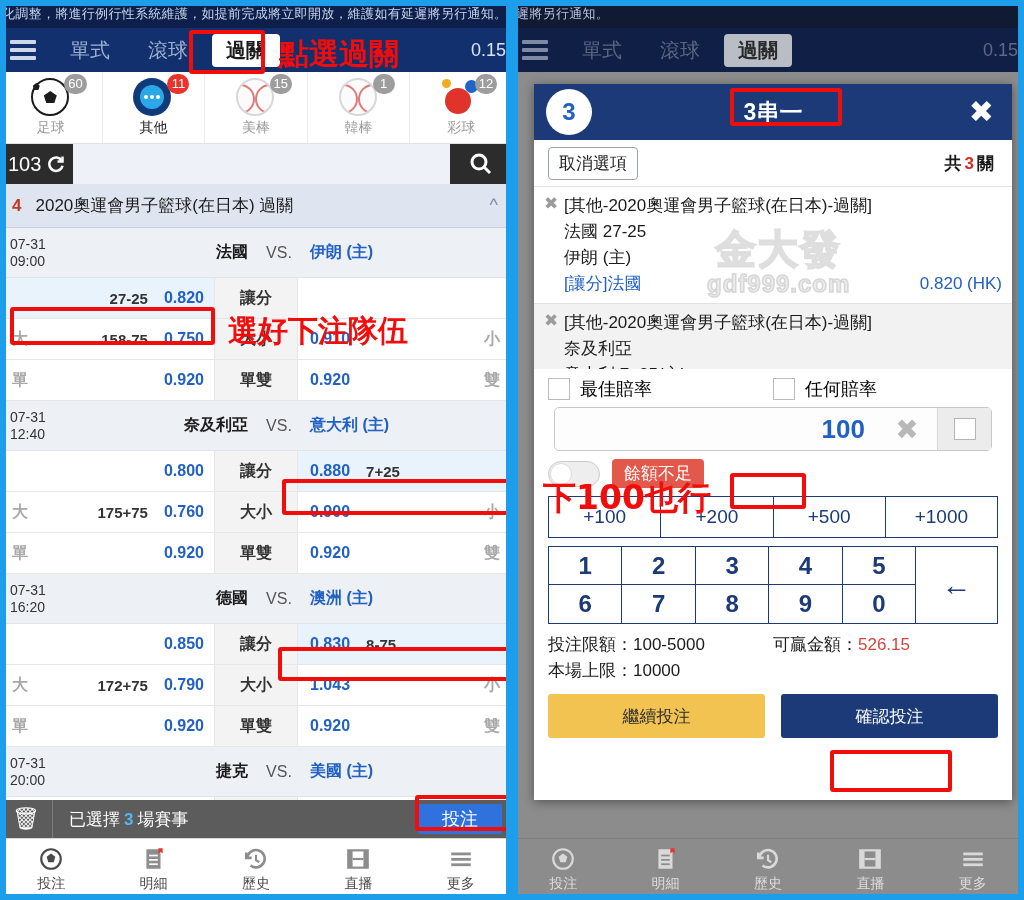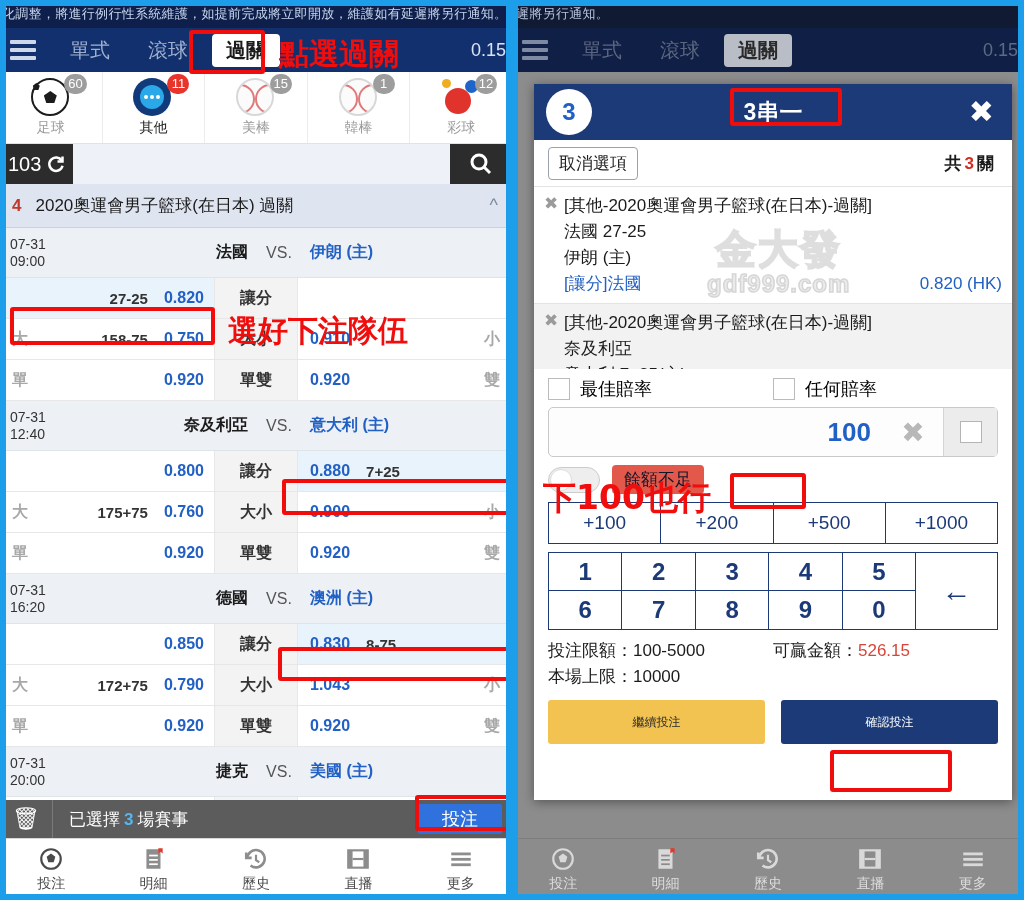--- a/index.html
+++ b/index.html
@@ -204,49 +204,49 @@
   .watermark .wm1 {
     font-size:40px; font-weight:bold; color:#f0d9a8; -webkit-text-stroke:2px #d9d9d9;
     letter-spacing:2px; line-height:42px;
   }
   .watermark .wm2 { font-size:24px; font-weight:bold; color:#e9e9e9; -webkit-text-stroke:1.5px #cfcfcf; letter-spacing:1px; }
 
   .opts { display:flex; align-items:center; padding:8px 14px 4px; gap:0; font-size:18px; }
   .opt { display:flex; align-items:center; gap:10px; width:50%; }
   .cb { width:22px; height:22px; border:1.5px solid #bbb; background:#fff; display:block; }
 
-  .amount-row { margin:2px 14px 0; display:flex; height:50px; border:1px solid #c9c9c9; border-radius:5px; background:#fdfdfd; }
+  .amount-row { margin:2px 20px 0; display:flex; height:44px; border:1px solid #c9c9c9; border-radius:5px; background:#fdfdfd; }
   .amount-row .val { flex:1; display:flex; align-items:center; justify-content:flex-end; padding-right:12px;
                      color:#2160c4; font-size:26px; font-weight:bold; }
   .amount-row .clr { width:60px; display:flex; align-items:center; justify-content:center; color:#b8b8b8; font-size:28px; font-weight:bold; }
   .amount-row .sq { width:54px; border-left:1px solid #d4d4d4; background:#ececec; display:flex; align-items:center; justify-content:center; }
   .amount-row .sq i { width:22px; height:22px; border:1.5px solid #b4b4b4; background:#fff; display:block; }
 
   .toggle-row { display:flex; align-items:center; gap:12px; padding:8px 14px 4px; }
   .toggle { width:52px; height:26px; border-radius:13px; background:#eee; border:1px solid #ccc; position:relative; }
   .toggle i { position:absolute; left:1px; top:1px; width:22px; height:22px; border-radius:50%; background:#fff; border:1px solid #ddd; display:block;}
-  .warn { background:#e2594c; color:#0f172a; font-size:17px; padding:3px 12px; border-radius:4px; }
+  .warn { background:#e2594c; color:#ffffff; font-size:17px; padding:3px 12px; border-radius:4px; }
 
   .quick { display:flex; margin:4px 14px 0; border:1px solid #1b3a77; }
   .quick div { flex:1; text-align:center; font-size:19px; color:#1b3a77; padding:9px 0; border-right:1px solid #1b3a77; }
   .quick div:last-child { border-right:none; }
 
   .keypad { margin:8px 14px 0; border:1px solid #1b3a77; display:grid;
             grid-template-columns:repeat(5,1fr) 1.1fr; grid-template-rows:38px 38px; }
   .key { display:flex; align-items:center; justify-content:center; font-size:24px; font-weight:bold;
          color:#1b3a77; border-right:1px solid #1b3a77; border-bottom:1px solid #1b3a77; }
   .key.r2 { border-bottom:none; }
   .key.back { grid-column:6; grid-row:1 / span 2; border-right:none; border-bottom:none; font-size:30px; }
 
   .info { display:flex; padding:8px 14px 2px; font-size:17px; color:#1b1b1b; }
   .info .col { width:50%; line-height:26px; }
   .info .red { color:#d7453a; }
 
   .actions { display:flex; gap:16px; padding:8px 14px 12px; }
-  .act { flex:1; height:44px; display:flex; align-items:center; justify-content:center; font-size:12px; border-radius:3px; }
+  .act { flex:1; height:44px; display:flex; align-items:center; justify-content:center; font-size:17px; border-radius:3px; }
   .act.cont { background:#f3c352; color:#2b2b2b; }
   .act.conf { background:#1b3a77; color:#fff; }
 </style>
 </head>
 <body>
 
 <div class="stage">
 
   <div class="panel left">
 

